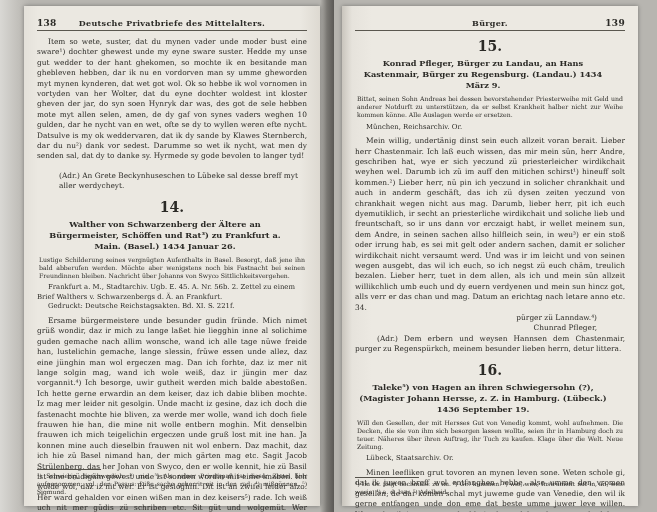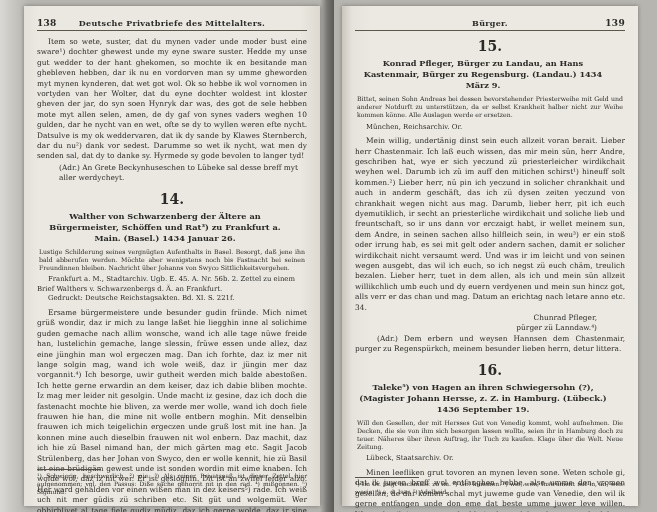--- a/index.html
+++ b/index.html
@@ -23,21 +23,21 @@
   .binding{position:absolute;top:0;bottom:0;left:320px;width:14px;
     background:linear-gradient(90deg,rgba(90,88,84,0) 0,rgba(70,68,64,.55) 50%,rgba(40,38,36,.65) 100%);}
   .pg-head{display:flex;align-items:baseline;font-size:8px;letter-spacing:.3px;margin-bottom:2px;}
   .pg-head .no{width:40px;font-weight:bold;font-size:9px;}
   .pg-head .title{flex:1;text-align:center;font-weight:bold;}
   .pg-head.rightpg .no{text-align:right;}
   .headrule{border-bottom:.8px solid #5a574f;margin-bottom:6px;}
   p{margin:0;}
   .bodytext{font-size:7.4px;line-height:10.4px;text-align:justify;}
   .bodytext.ind{text-indent:11px;}
-  .adr{font-size:7.4px;line-height:10.5px;padding-left:22px;margin-top:1px;}
+  .adr{font-size:7.4px;line-height:10.5px;padding-left:22px;margin-top:9px;}
   .secnum{text-align:center;font-weight:bold;font-size:14px;margin:7px 0 4px 0;}
   .sechead{text-align:center;font-weight:bold;font-size:8.2px;line-height:11px;margin:0 16px 4px 2px;}
   .summary{font-size:6.2px;line-height:8.2px;text-align:justify;margin:0 2px 3px 2px;}
   .src{font-size:6.9px;line-height:9.5px;text-indent:11px;}
   .gap{height:4px;}
   .sig{text-align:right;font-size:7.4px;line-height:10.4px;padding-right:28px;}
   .fnblock{position:absolute;left:13px;right:13px;bottom:10px;}
   .fnrule{width:64px;border-bottom:.8px solid #55524b;margin-bottom:2px;}
   .footnotes{font-size:6px;line-height:8px;text-align:justify;}
 </style>
@@ -80,22 +80,22 @@
       <span class="no">139</span>
     </div>
     <div class="headrule"></div>
 
     <div class="secnum">15.</div>
     <div class="sechead">Konrad Pfleger, Bürger zu Landau, an Hans Kastenmair, Bürger zu Regensburg.  (Landau.)  1434 März 9.</div>
     <p class="summary">Bittet, seinen Sohn Andreas bei dessen bevorstehender Priesterweihe mit Geld und anderer Notdurft zu unterstützen, da er selbst Krankheit halber nicht zur Weihe kommen könne. Alle Auslagen werde er ersetzen.</p>
     <p class="src">München, Reichsarchiv. Or.</p>
     <div class="gap"></div>
     <p class="bodytext ind">Mein willig, undertänig dinst sein euch allzeit voran berait. Lieber herr Chastenmair. Ich laß euch wissen, das mir mein sün, herr Andre, geschriben hat, wye er sich yeczund zü priesterleicher wirdikchait weyhen wel. Darumb ich zü im auff den mitichen schirst¹) hineuff solt kommen.²) Lieber herr, nü pin ich yeczund in solicher chrankhait und auch in anderm geschäft, das ich zü dysen zeiten yeczund von chrankhait wegen nicht aus mag. Darumb, lieber herr, pit ich euch dyemutiklich, ir secht an priesterliche wirdikchait und soliche lieb und freuntschaft, so ir uns dann vor erczaigt habt, ir wellet meinem sun, dem Andre, in seinen sachen allso hilfleich sein, in weu³) er ein stoß oder irrung hab, es sei mit gelt oder andern sachen, damit er solicher wirdikchait nicht versaumt werd. Und was ir im leicht und von seinen wegen ausgebt, das wil ich euch, so ich negst zü euch chäm, treulich bezalen. Lieber herr, tuet in dem allen, als ich und mein sün allzeit willikchlich umb euch und dy euern verdyenen und mein sun hincz got, alls verr er das chan und mag. Datum an erichtag nach letare anno etc. 34.</p>
+    <div class="sig">pürger zü Lanndaw.⁴)</div>
     <div class="sig">Chunrad Pfleger,</div>
-    <div class="sig">pürger zü Lanndaw.⁴)</div>
     <p class="bodytext" style="text-indent:22px;">(Adr.) Dem erbern und weysen Hannsen dem Chastenmair, purger zu Regenspürkch, meinem besunder lieben herrn, detur littera.</p>
 
     <div class="secnum">16.</div>
     <div class="sechead">Taleke⁵) von Hagen an ihren Schwiegersohn (?), (Magister Johann Hersse, z. Z. in Hamburg.  (Lübeck.)  1436 September 19.</div>
     <p class="summary">Will den Gesellen, der mit Hersses Gut von Venedig kommt, wohl aufnehmen. Die Decken, die sie von ihm sich besorgen lassen wollte, seien ihr in Hamburg doch zu teuer. Näheres über ihren Auftrag, ihr Tuch zu kaufen. Klage über die Welt. Neue Zeitung.</p>
     <p class="src">Lübeck, Staatsarchiv. Or.</p>
     <div class="gap"></div>
     <p class="bodytext ind">Minen leefliken grut tovoren an mynen leven sone. Weten schole gi, dat ik juwen breff wol entfanghen hebbe, alse umme den vromen gesellen, de dar komen schal myt juweme gude van Venedie, den wil ik gerne entfangen unde don eme dat beste umme juwer leve willen. Wort, alse ik ju gescreven hadde in der cedelen alse umme de dekene my to kopende to enes mynschen bedde, des</p>
 
     <div class="fnblock">

